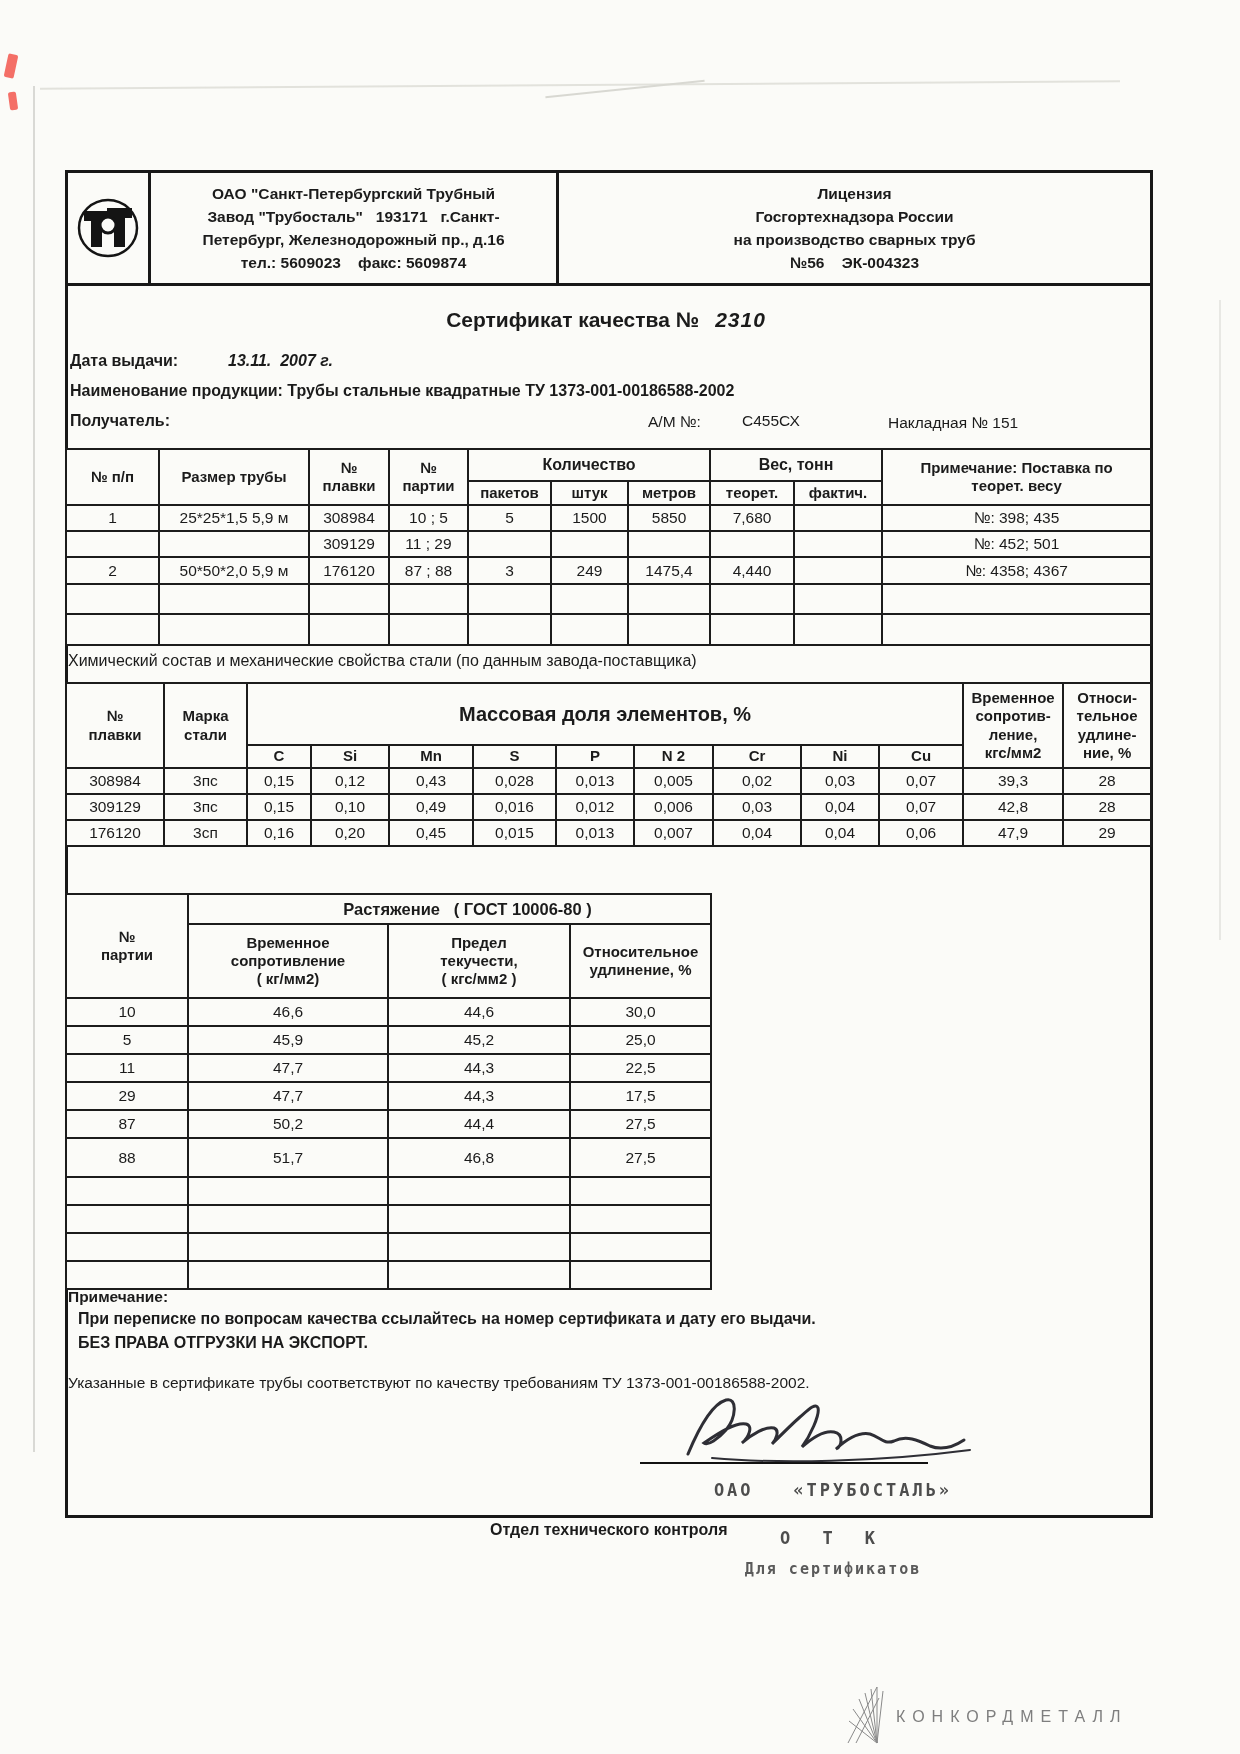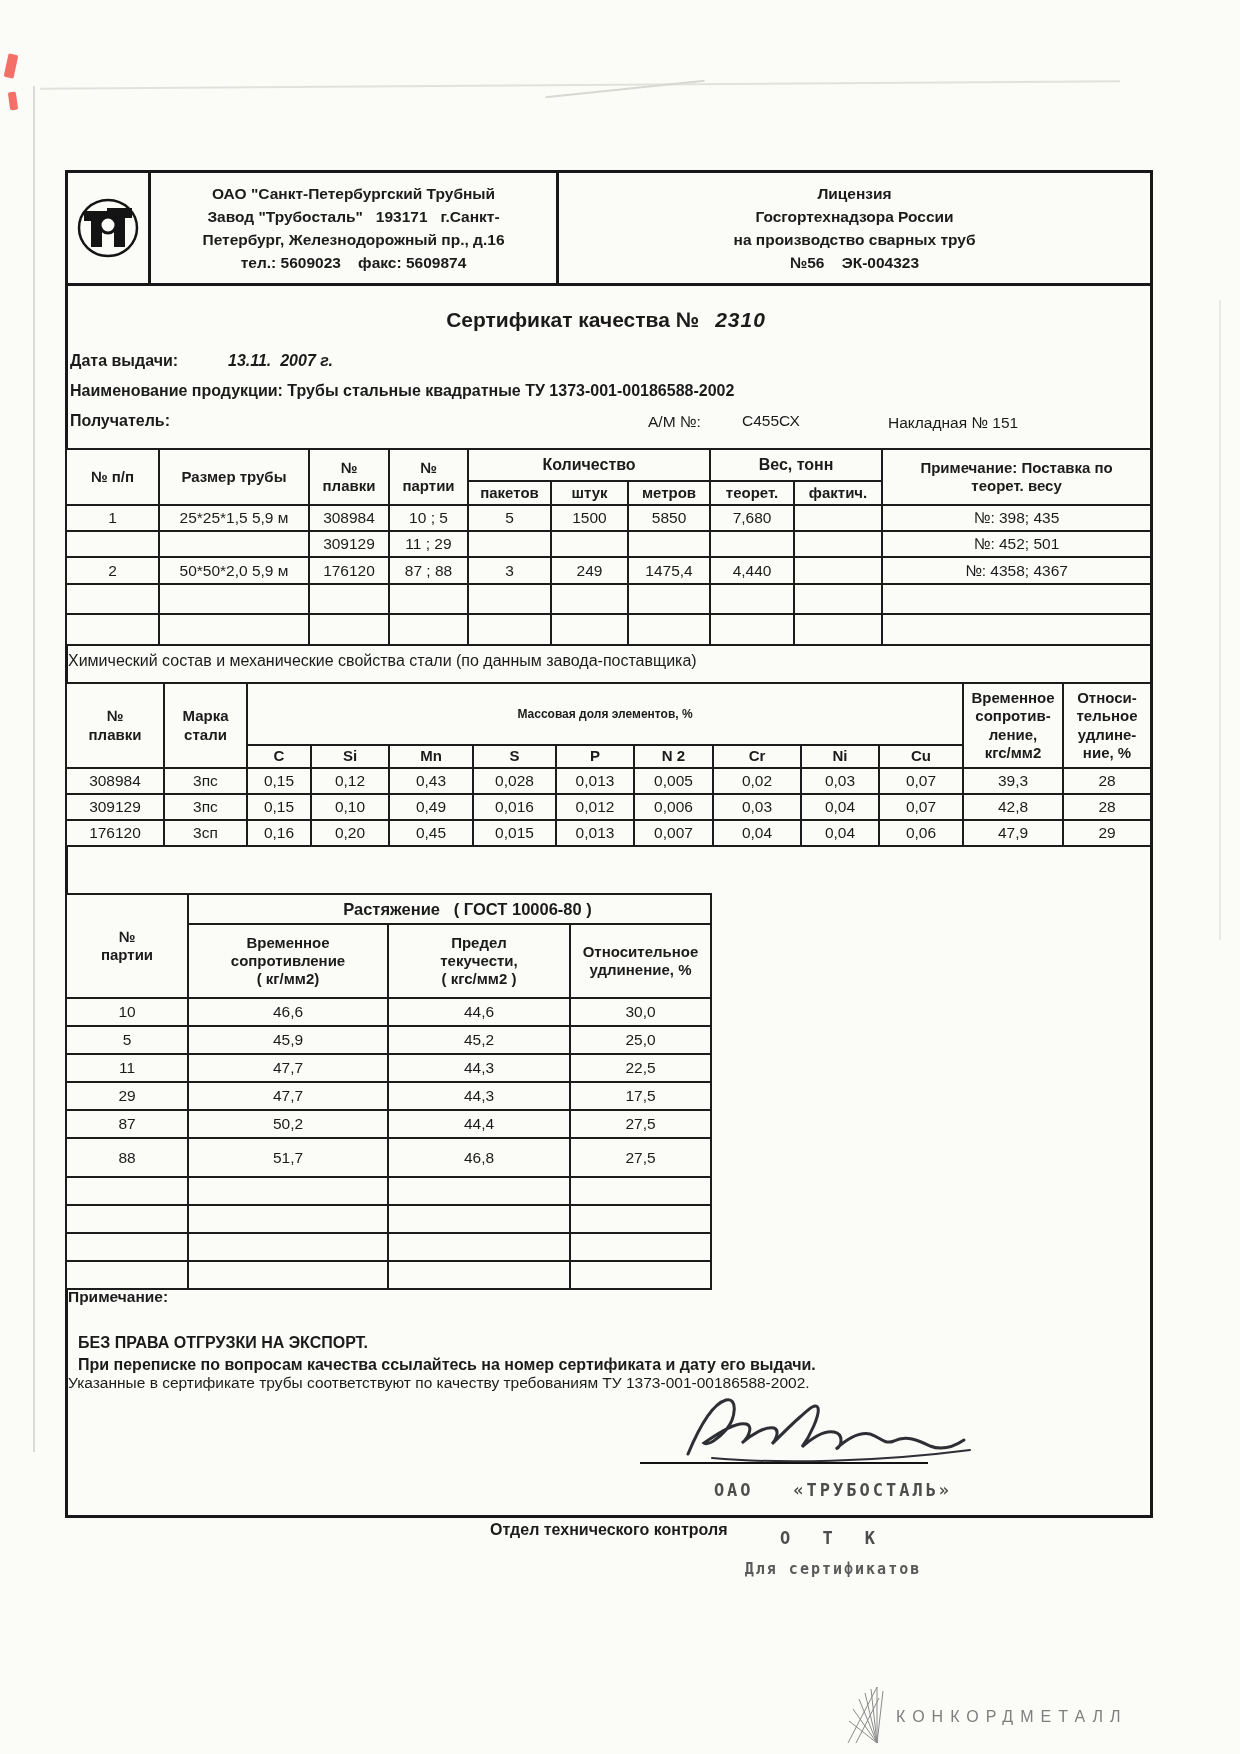--- a/index.html
+++ b/index.html
@@ -212,21 +212,21 @@
         <col style="width:84px">
         <col style="width:100px">
         <col style="width:88px">
       </colgroup>
     <thead>
       <tr style="height:62px;">
         <th rowspan="2" class="ml">№
 плавки</th>
         <th rowspan="2" class="ml">Марка
 стали</th>
-        <th colspan="9" style="font-size:12px;">Массовая доля элементов, %</th>
+        <th colspan="9" style="font-size:20px;">Массовая доля элементов, %</th>
         <th rowspan="2" class="ml small">Временное
 сопротив-
 ление,
 кгс/мм2</th>
         <th rowspan="2" class="ml small alh">Относи-
 тельное
 удлине-
 ние, %</th>
       </tr>
       <tr style="height:23px;">
@@ -373,21 +373,21 @@
       <tr style="height:28px;">
         <td></td>
           <td></td>
           <td></td>
           <td></td>
       </tr>
     </tbody>
   </table>
 
   <div class="noteb" style="left:68px;top:1288px;font-size:15.5px;">Примечание:</div>
-  <div class="noteb" style="left:78px;top:1356px;">При переписке по вопросам качества ссылайтесь на номер сертификата и дату его выдачи.</div>
+  <div class="noteb" style="left:78px;top:1310px;">При переписке по вопросам качества ссылайтесь на номер сертификата и дату его выдачи.</div>
   <div class="noteb" style="left:78px;top:1334px;">БЕЗ ПРАВА ОТГРУЗКИ НА ЭКСПОРТ.</div>
   <div class="noten" style="left:68px;top:1374px;">Указанные в сертификате трубы соответствуют по  качеству требованиям ТУ 1373-001-00186588-2002.</div>
 
   <div class="noteb" style="left:490px;top:1521px;">Отдел технического контроля</div>
   <div class="sig-line" style="left:640px;top:1435px;width:288px;height:27px;"></div>
   <svg class="abs" style="left:678px;top:1388px;" width="300" height="84" viewBox="0 0 300 84">
     <path d="M10,66 C20,42 34,16 48,12 C60,9 58,30 48,42 C40,51 30,58 26,55 C42,44 58,34 68,36 C76,38 70,50 64,55 C74,46 88,38 96,40 C102,42 98,52 94,56 C104,46 114,36 122,29 C130,22 138,14 140,20 C142,27 132,48 124,59 C134,50 146,42 156,44 C166,46 164,58 158,61 C170,50 182,44 192,46 C202,49 206,57 216,53 C228,47 240,52 252,58 C262,62 274,60 286,52" stroke="#2e2e35" stroke-width="3" fill="none" stroke-linecap="round"></path>
     <path d="M34,70 C100,76 200,74 292,62" stroke="#2e2e35" stroke-width="2" fill="none" stroke-linecap="round"></path>
   </svg>
 

